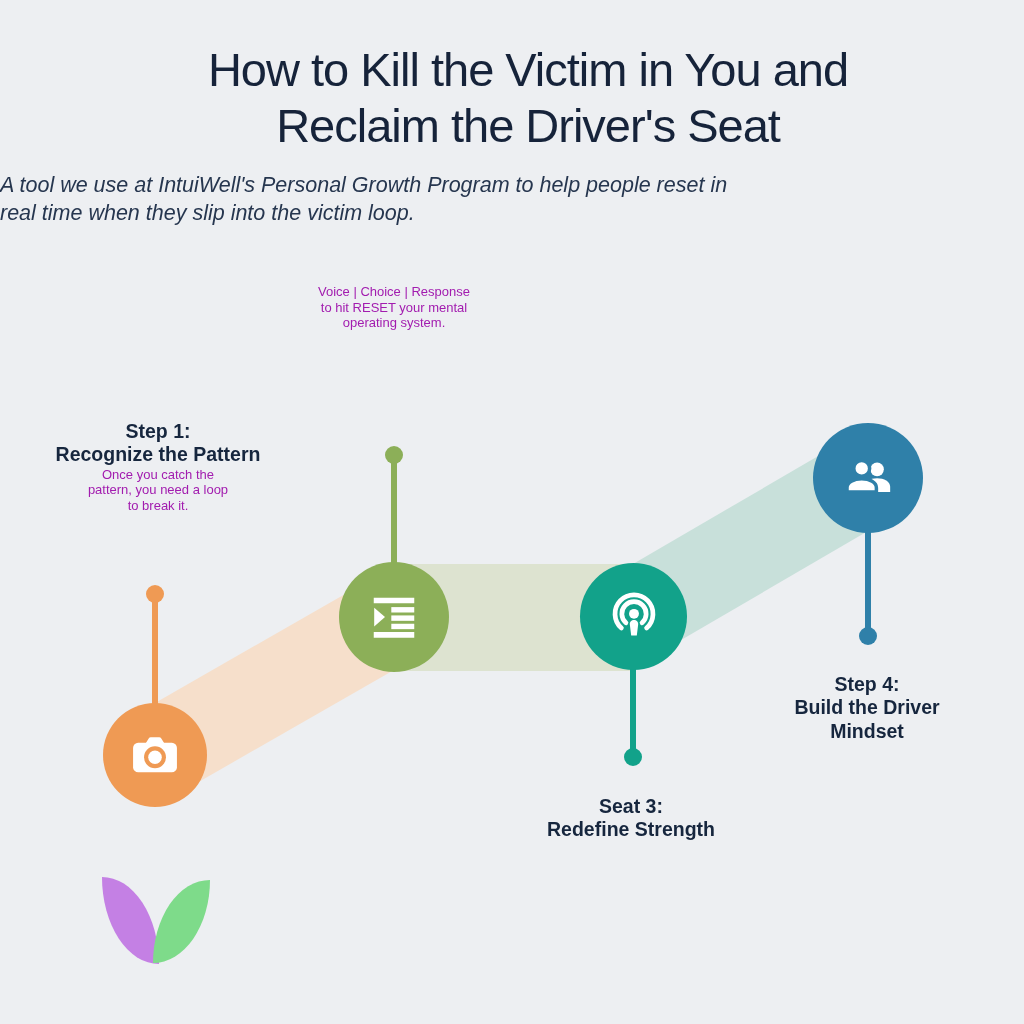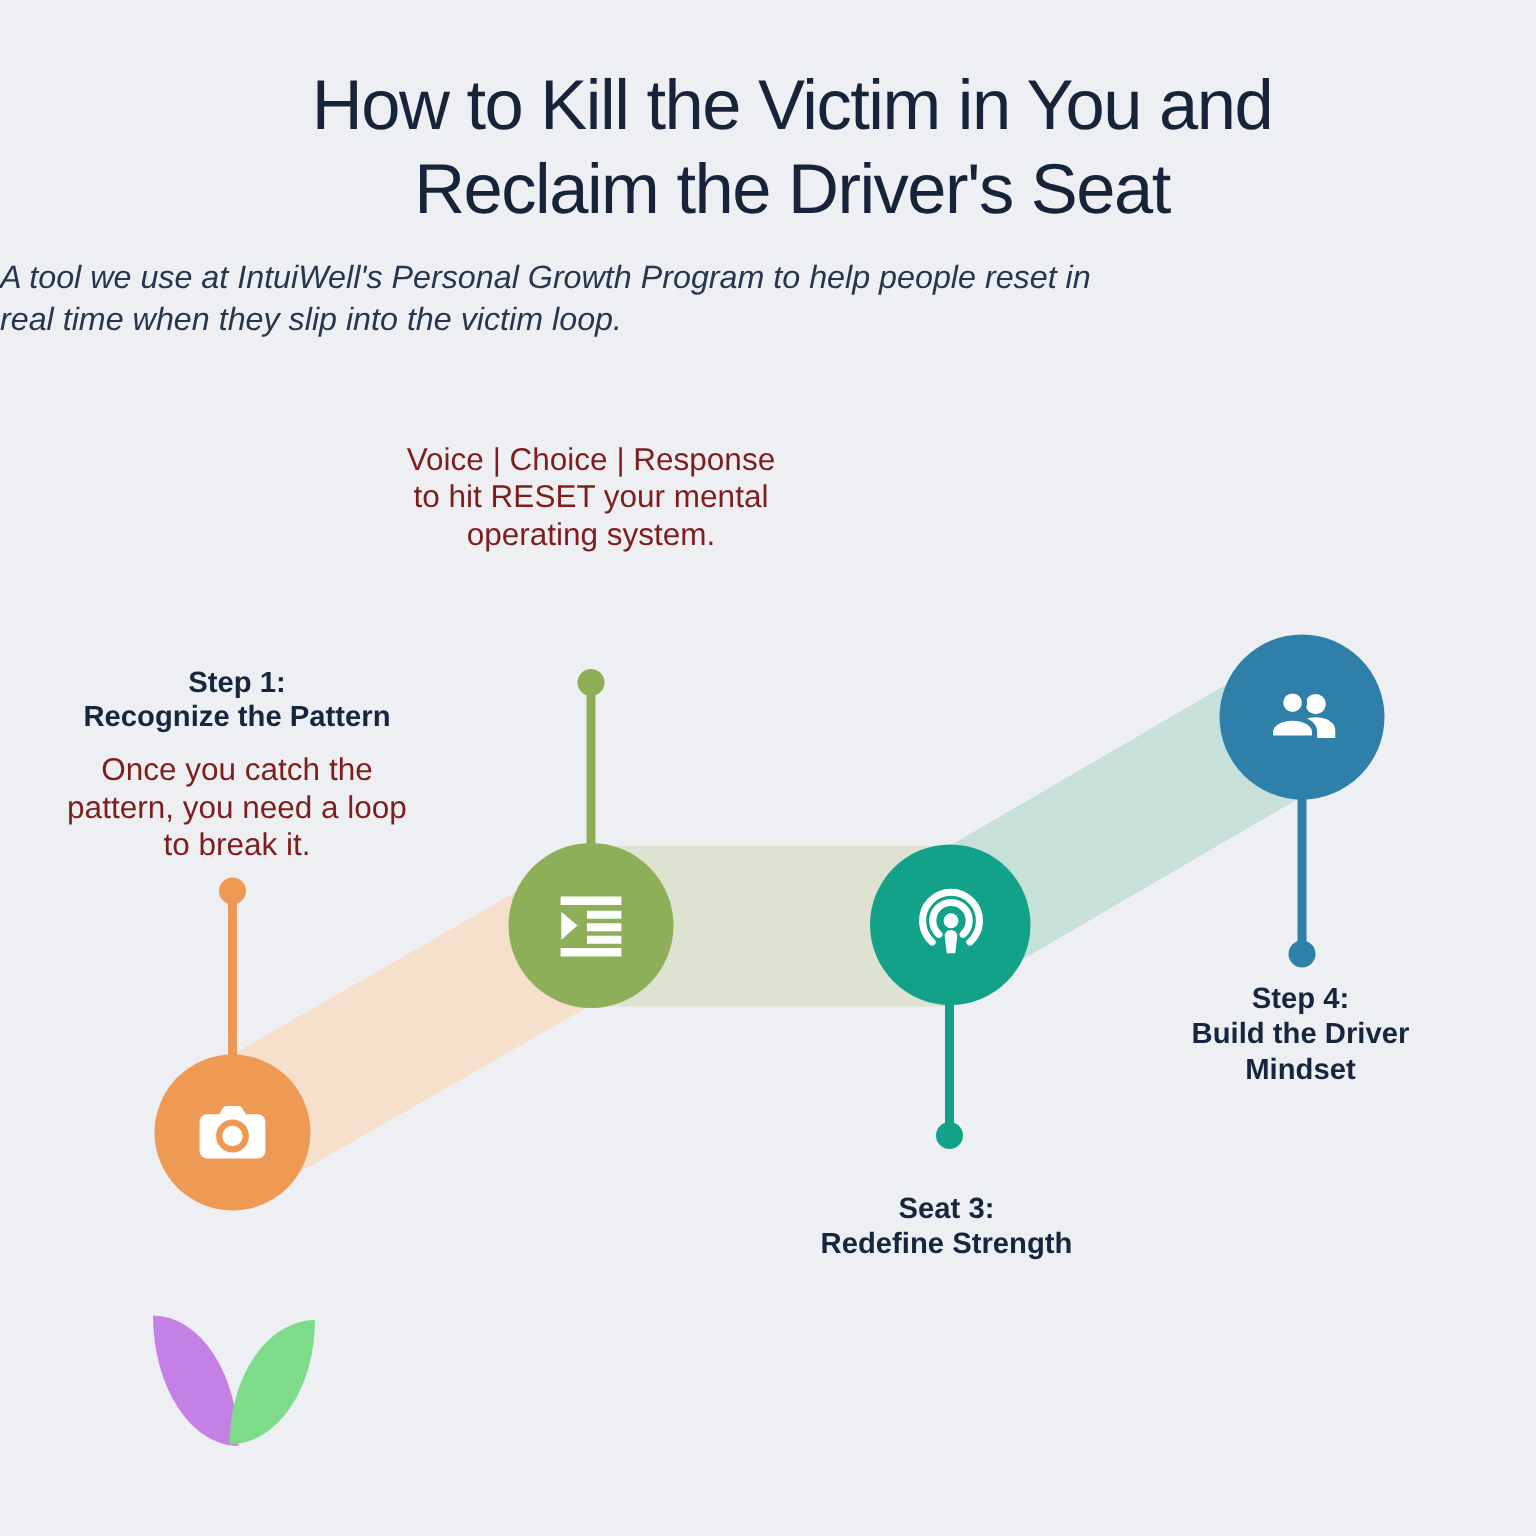--- a/index.html
+++ b/index.html
@@ -32,25 +32,25 @@
     display:flex; align-items:center; justify-content:center;
   }
   .n1 { left:103px; top:703px; width:104px; height:104px; background:#EF9A54; }
   .n2 { left:339px; top:562px; width:110px; height:110px; background:#8CAF58; }
   .n3 { left:580px; top:563px; width:107px; height:107px; background:#12A28A; }
   .n4 { left:813px; top:423px; width:110px; height:110px; background:#2F80A9; }
 
   
   .step-text { position:absolute; text-align:center; }
   .step-text .h { font-weight:700; font-size:19.5px; line-height:1.2; color:#16263E; }
-  .step-text .b { margin-top:10px; font-size:21px; line-height:1.2; color:#7f1d1d; }
-  .t1 { left:23px;  top:444px; width:270px; }
+  .step-text .b { font-size:13px; line-height:1.2; color:#a21caf; }
+  .t1 { left:23px;  top:420px; width:270px; }
   .t2 { left:259px; top:284px; width:270px; }
   .t3 { left:500px; top:795px; width:262px; }
-  .t4 { left:733px; top:655px; width:268px; }
+  .t4 { left:733px; top:673px; width:268px; }
 
   
   .logo { position:absolute; left:100px; top:875px; width:115px; height:92px; }
   .leaf { position:absolute; }
   .leaf-l { left:2px;  top:2px; width:57px; height:87px; background:#C480E4; border-radius:0 100% 0 100%; }
   .leaf-r { left:53px; top:5px; width:57px; height:83px; background:#7EDB8A; border-radius:100% 0 100% 0; }
 </style>
 </head>
 <body>
 

